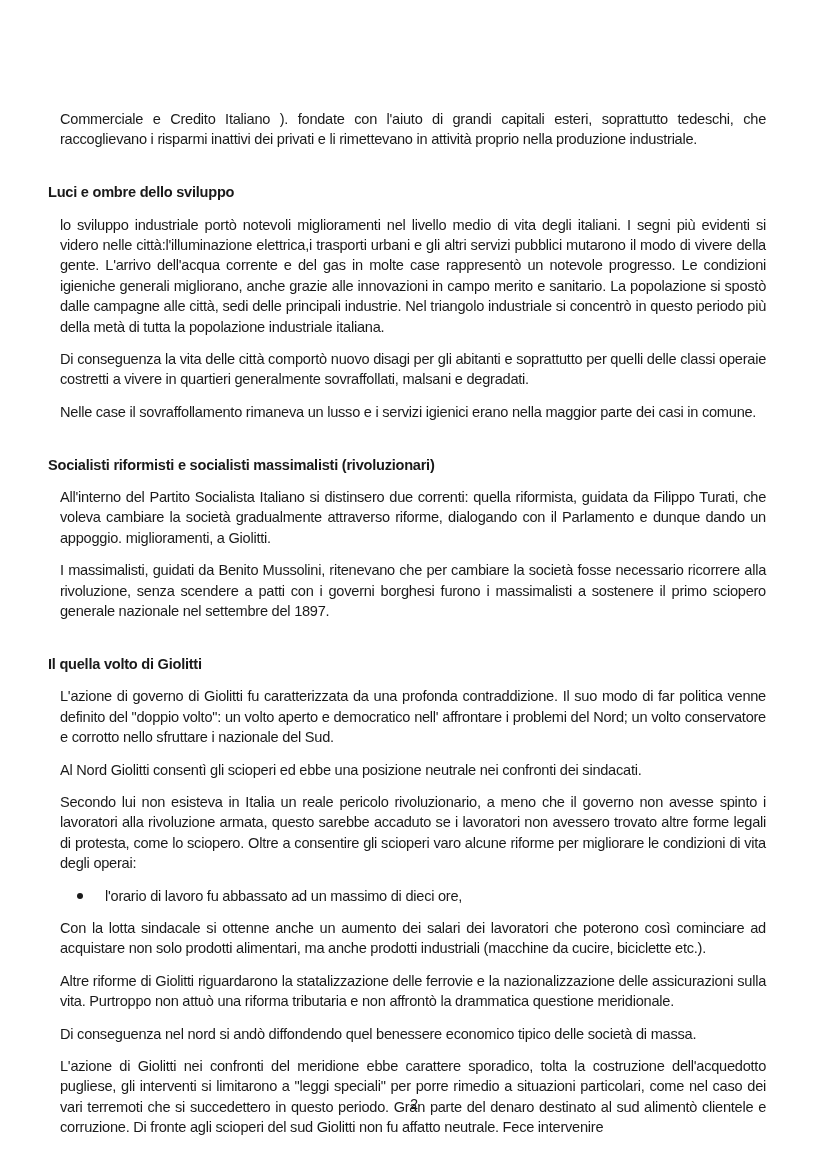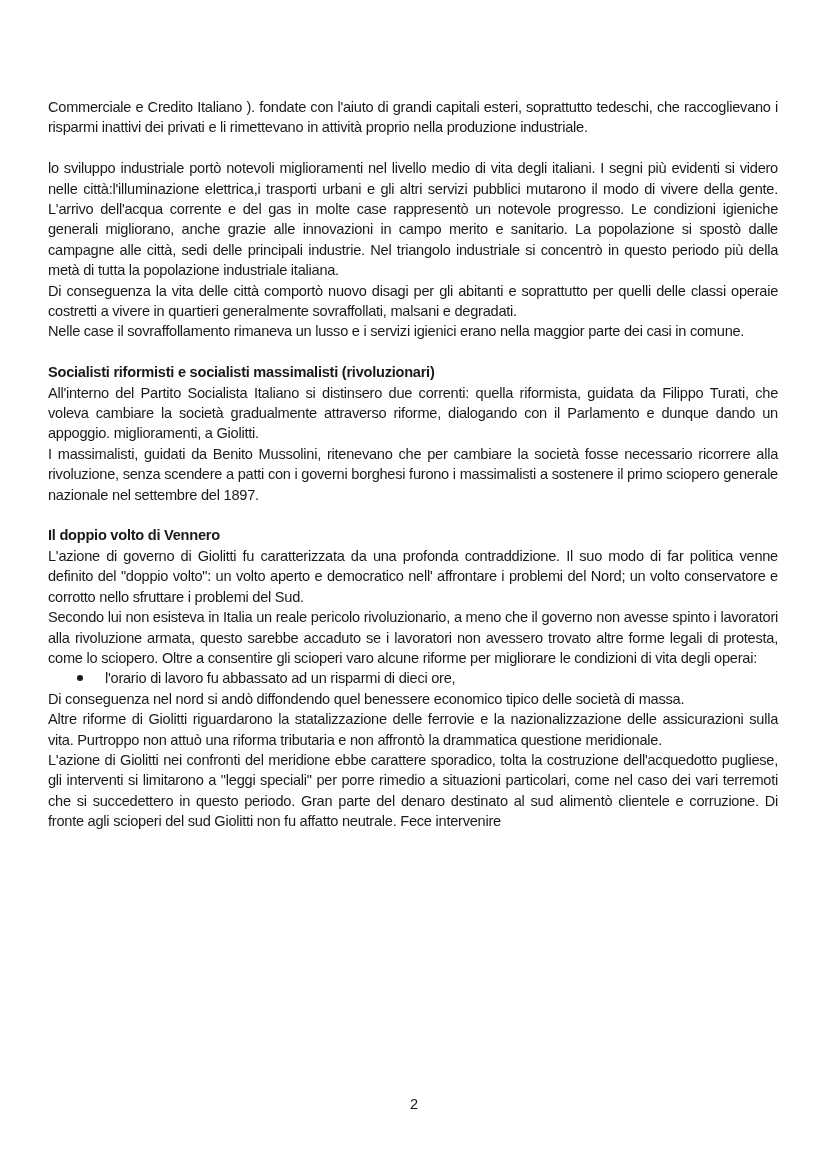--- a/index.html
+++ b/index.html
@@ -18,21 +18,21 @@
     .page {
       position: absolute;
       left: 48px;
       top: 97px;
       width: 730px;
       font-size: 14.6px;
       line-height: 20.4px;
       letter-spacing: -0.25px;
     }
     p {
-      margin: 0;
+      margin: 12px;
       text-align: justify;
     }
     .gap {
       height: 20.4px;
     }
     h2 {
       margin: 0;
       font-size: 14.6px;
       font-weight: bold;
       line-height: 20.4px;
@@ -71,42 +71,45 @@
 </head>
 <body>
 
 <div class="page">
 
   <p>Commerciale e Credito Italiano ). fondate con l'aiuto di grandi capitali esteri, soprattutto tedeschi, che raccoglievano i risparmi inattivi dei privati e li rimettevano in attività proprio nella produzione industriale.</p>
 
   <div class="gap"></div>
 
   <section>
+    <h2>Luci e ombre dello sviluppo</h2>
     <p><span>lo sviluppo industriale portò </span><b>notevoli miglioramenti</b><span> nel livello medio di vita degli italiani. I segni più evidenti si videro nelle </span><b>città</b><span>:l'illuminazione elettrica,i trasporti urbani e gli altri servizi pubblici mutarono il modo di vivere della gente. L'arrivo dell'acqua corrente e del gas in molte case rappresentò un notevole progresso. Le condizioni igieniche generali migliorano, anche grazie alle innovazioni in campo merito e sanitario. La popolazione si spostò dalle campagne alle città, sedi delle principali industrie. Nel triangolo industriale si concentrò in questo periodo più della metà di tutta la popolazione industriale italiana.</span></p>
     <p>Di conseguenza la vita delle città comportò nuovo disagi per gli abitanti e soprattutto per quelli delle classi operaie costretti a vivere in quartieri generalmente sovraffollati, malsani e degradati.</p>
     <p>Nelle case il sovraffollamento rimaneva un lusso e i servizi igienici erano nella maggior parte dei casi in comune.</p>
   </section>
 
   <div class="gap"></div>
 
   <section>
     <h2>Socialisti riformisti e socialisti massimalisti (rivoluzionari)</h2>
     <p>All'interno del Partito Socialista Italiano si distinsero due correnti: quella riformista, guidata da Filippo Turati, che voleva cambiare la società gradualmente attraverso riforme, dialogando con il Parlamento e dunque dando un appoggio. miglioramenti, a Giolitti.</p>
     <p>I massimalisti, guidati da Benito Mussolini, ritenevano che per cambiare la società fosse necessario ricorrere alla rivoluzione, senza scendere a patti con i governi borghesi furono i massimalisti a sostenere il primo sciopero generale nazionale nel settembre del 1897.</p>
   </section>
 
   <div class="gap"></div>
 
   <section>
-    <h2>Il doppio volto di Vennero</h2>
-    <p><span>L'azione di governo di Giolitti fu caratterizzata da una profonda contraddizione. Il suo modo di far politica venne definito del "doppio volto": un volto </span><b>aperto e democratico</b><span> nell' affrontare i problemi del </span><b>Nord</b><span>; un volto </span><b>conservatore e corrotto</b><span> nello sfruttare i problemi del Sud.</span></p>
+    <h2>Il quella volto di Giolitti</h2>
+    <p><span>L'azione di governo di Giolitti fu caratterizzata da una profonda contraddizione. Il suo modo di far politica venne definito del "doppio volto": un volto </span><b>aperto e democratico</b><span> nell' affrontare i problemi del </span><b>Nord</b><span>; un volto </span><b>conservatore e corrotto</b><span> nello sfruttare i nazionale del Sud.</span></p>
+    <p>Al Nord Giolitti consentì gli scioperi ed ebbe una posizione neutrale nei confronti dei sindacati.</p>
     <p><span>Secondo lui non esisteva in Italia un reale pericolo rivoluzionario, a meno che il governo non avesse spinto i lavoratori alla rivoluzione armata, questo sarebbe accaduto se i lavoratori non avessero trovato altre forme legali di protesta, come lo sciopero. Oltre a consentire gli scioperi varo alcune riforme per migliorare le </span><b>condizioni di vita degli operai</b><span>:</span></p>
     <ul>
-      <li>l'orario di lavoro fu abbassato ad un risparmi di dieci ore,</li>
+      <li>l'orario di lavoro fu abbassato ad un massimo di dieci ore,</li>
     </ul>
+    <p>Con la lotta sindacale si ottenne anche un aumento dei salari dei lavoratori che poterono così cominciare ad acquistare non solo prodotti alimentari, ma anche prodotti industriali (macchine da cucire, biciclette etc.).</p>
+    <p>Altre riforme di Giolitti riguardarono la statalizzazione delle ferrovie e la nazionalizzazione delle assicurazioni sulla vita. Purtroppo non attuò una riforma tributaria e non affrontò la drammatica questione meridionale.</p>
     <p>Di conseguenza nel nord si andò diffondendo quel benessere economico tipico delle società di massa.</p>
-    <p>Altre riforme di Giolitti riguardarono la statalizzazione delle ferrovie e la nazionalizzazione delle assicurazioni sulla vita. Purtroppo non attuò una riforma tributaria e non affrontò la drammatica questione meridionale.</p>
     <p>L'azione di Giolitti nei confronti del meridione ebbe carattere sporadico, tolta la costruzione dell'acquedotto pugliese, gli interventi si limitarono a "leggi speciali" per porre rimedio a situazioni particolari, come nel caso dei vari terremoti che si succedettero in questo periodo. Gran parte del denaro destinato al sud alimentò clientele e corruzione. Di fronte agli scioperi del sud Giolitti non fu affatto neutrale. Fece intervenire</p>
   </section>
 
 </div>
 
 <div class="page-number">2</div>
 
 </body></html>

